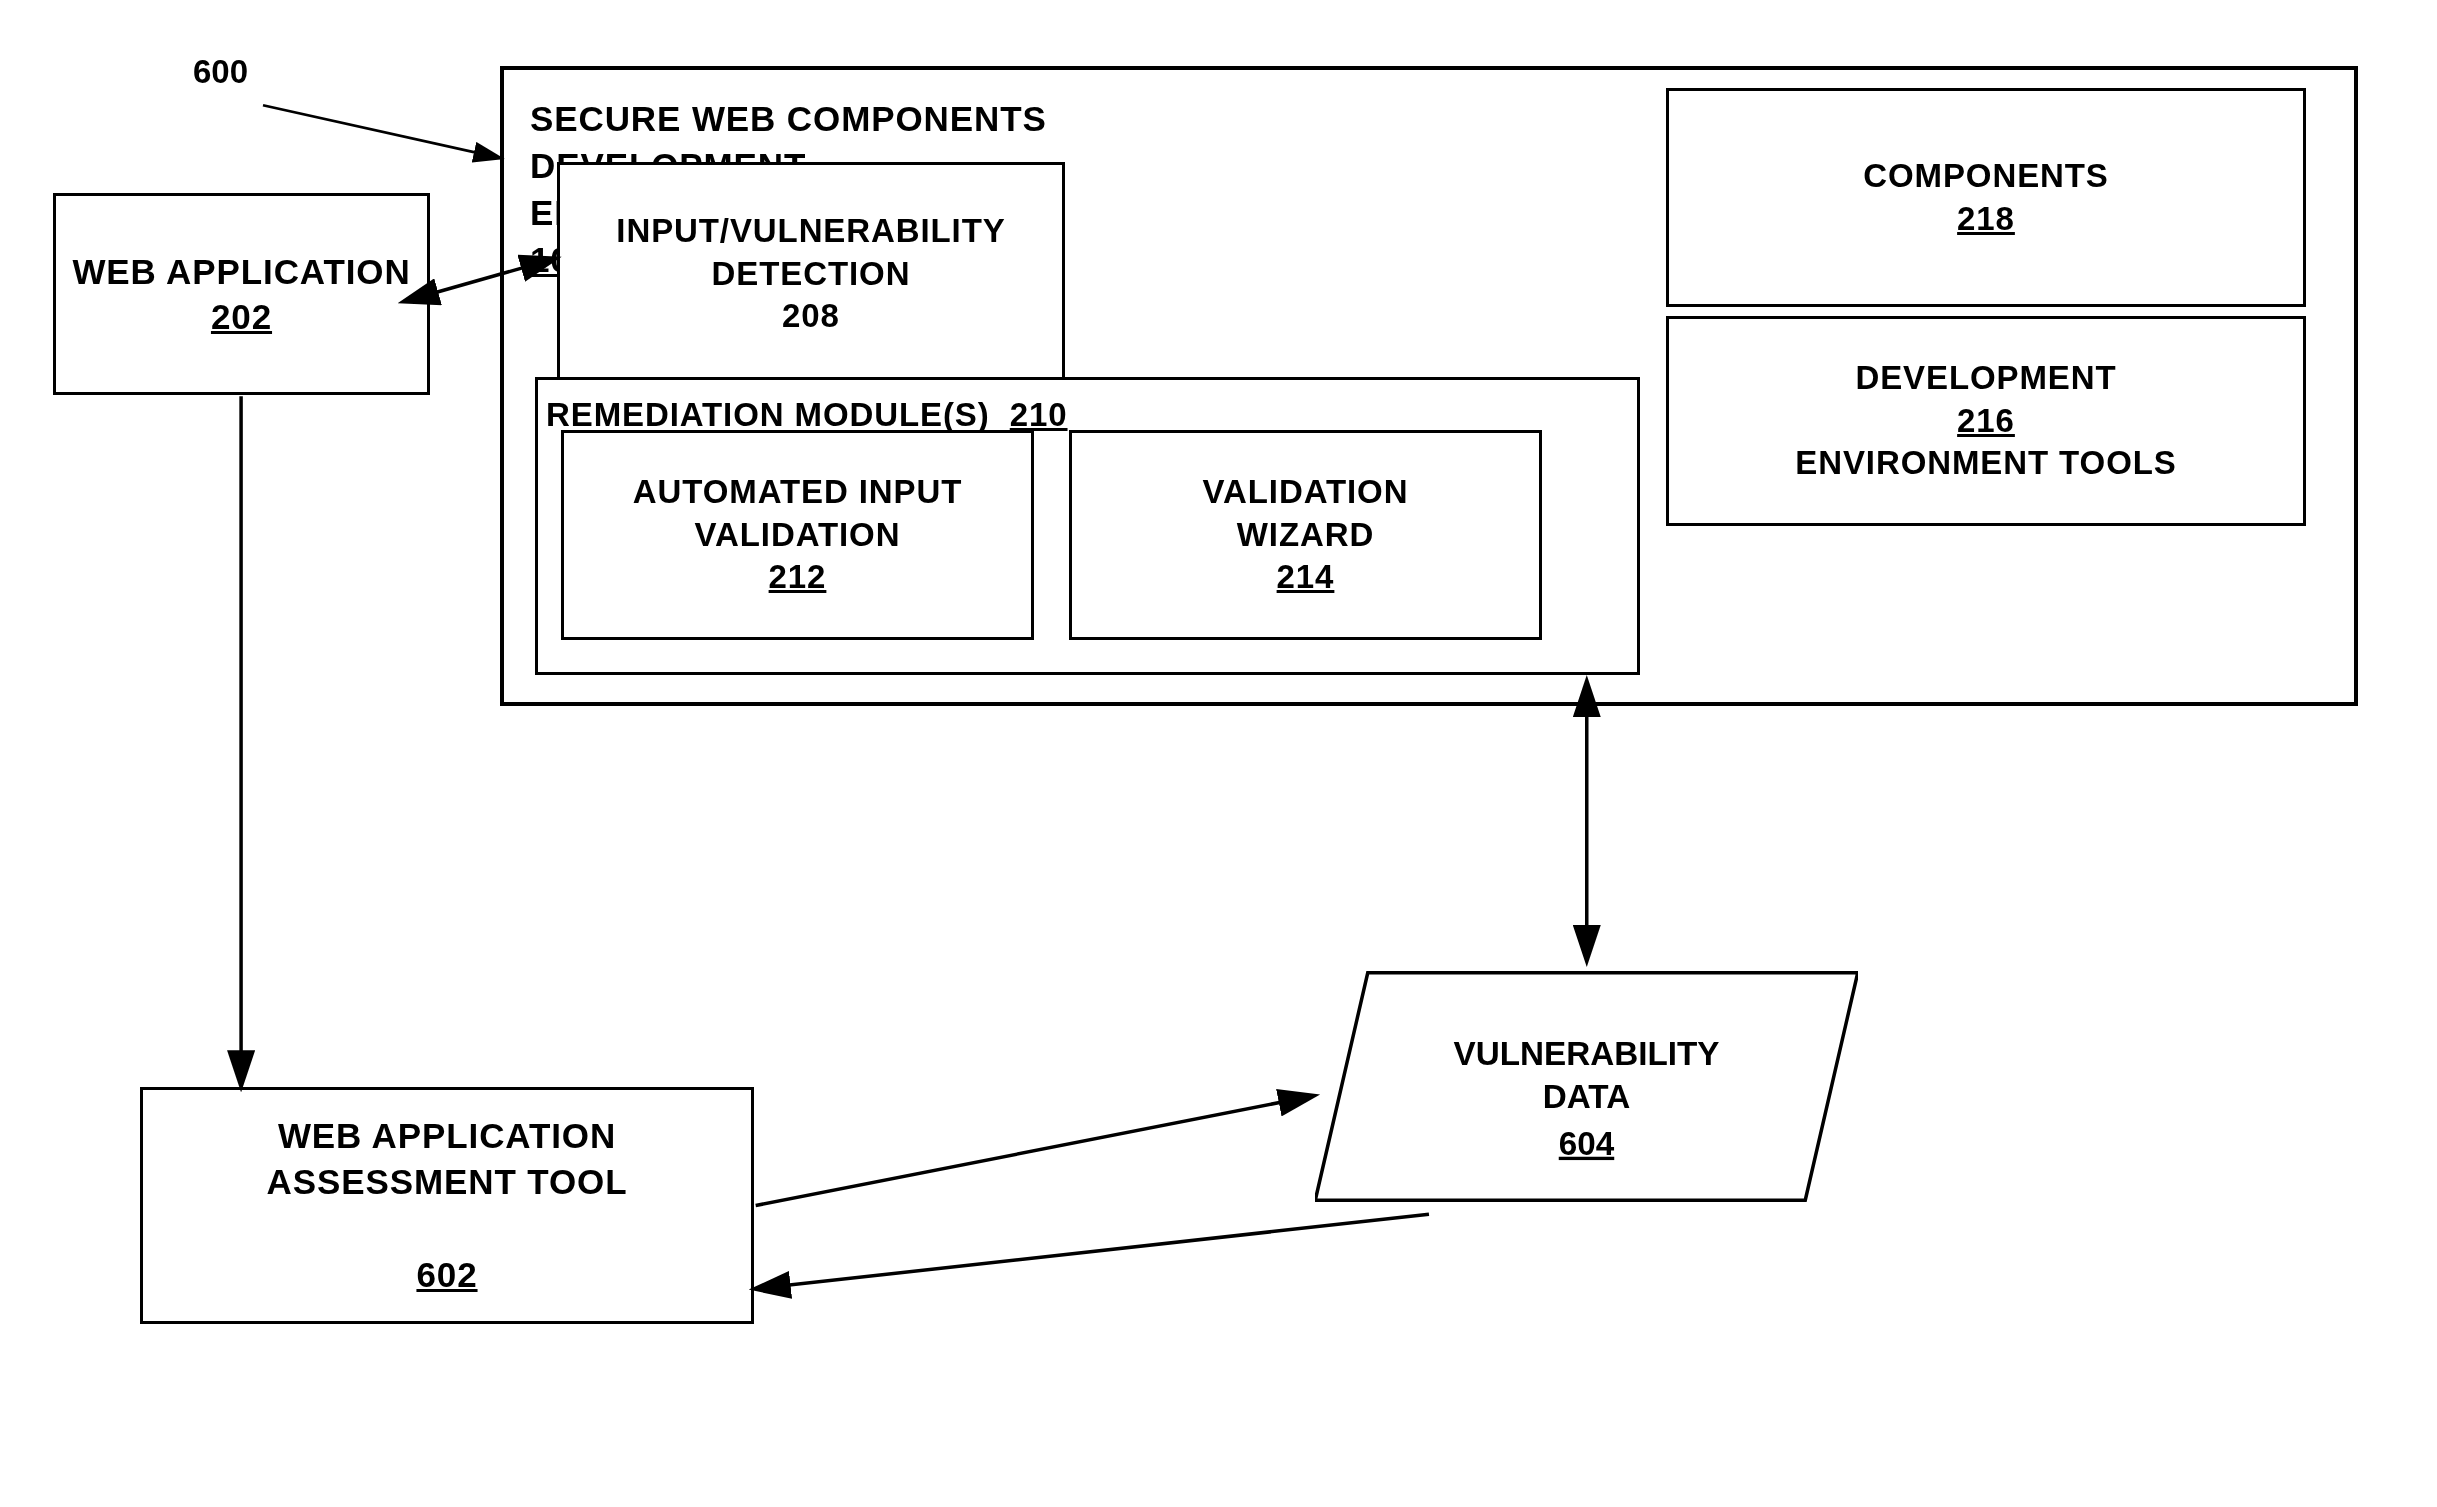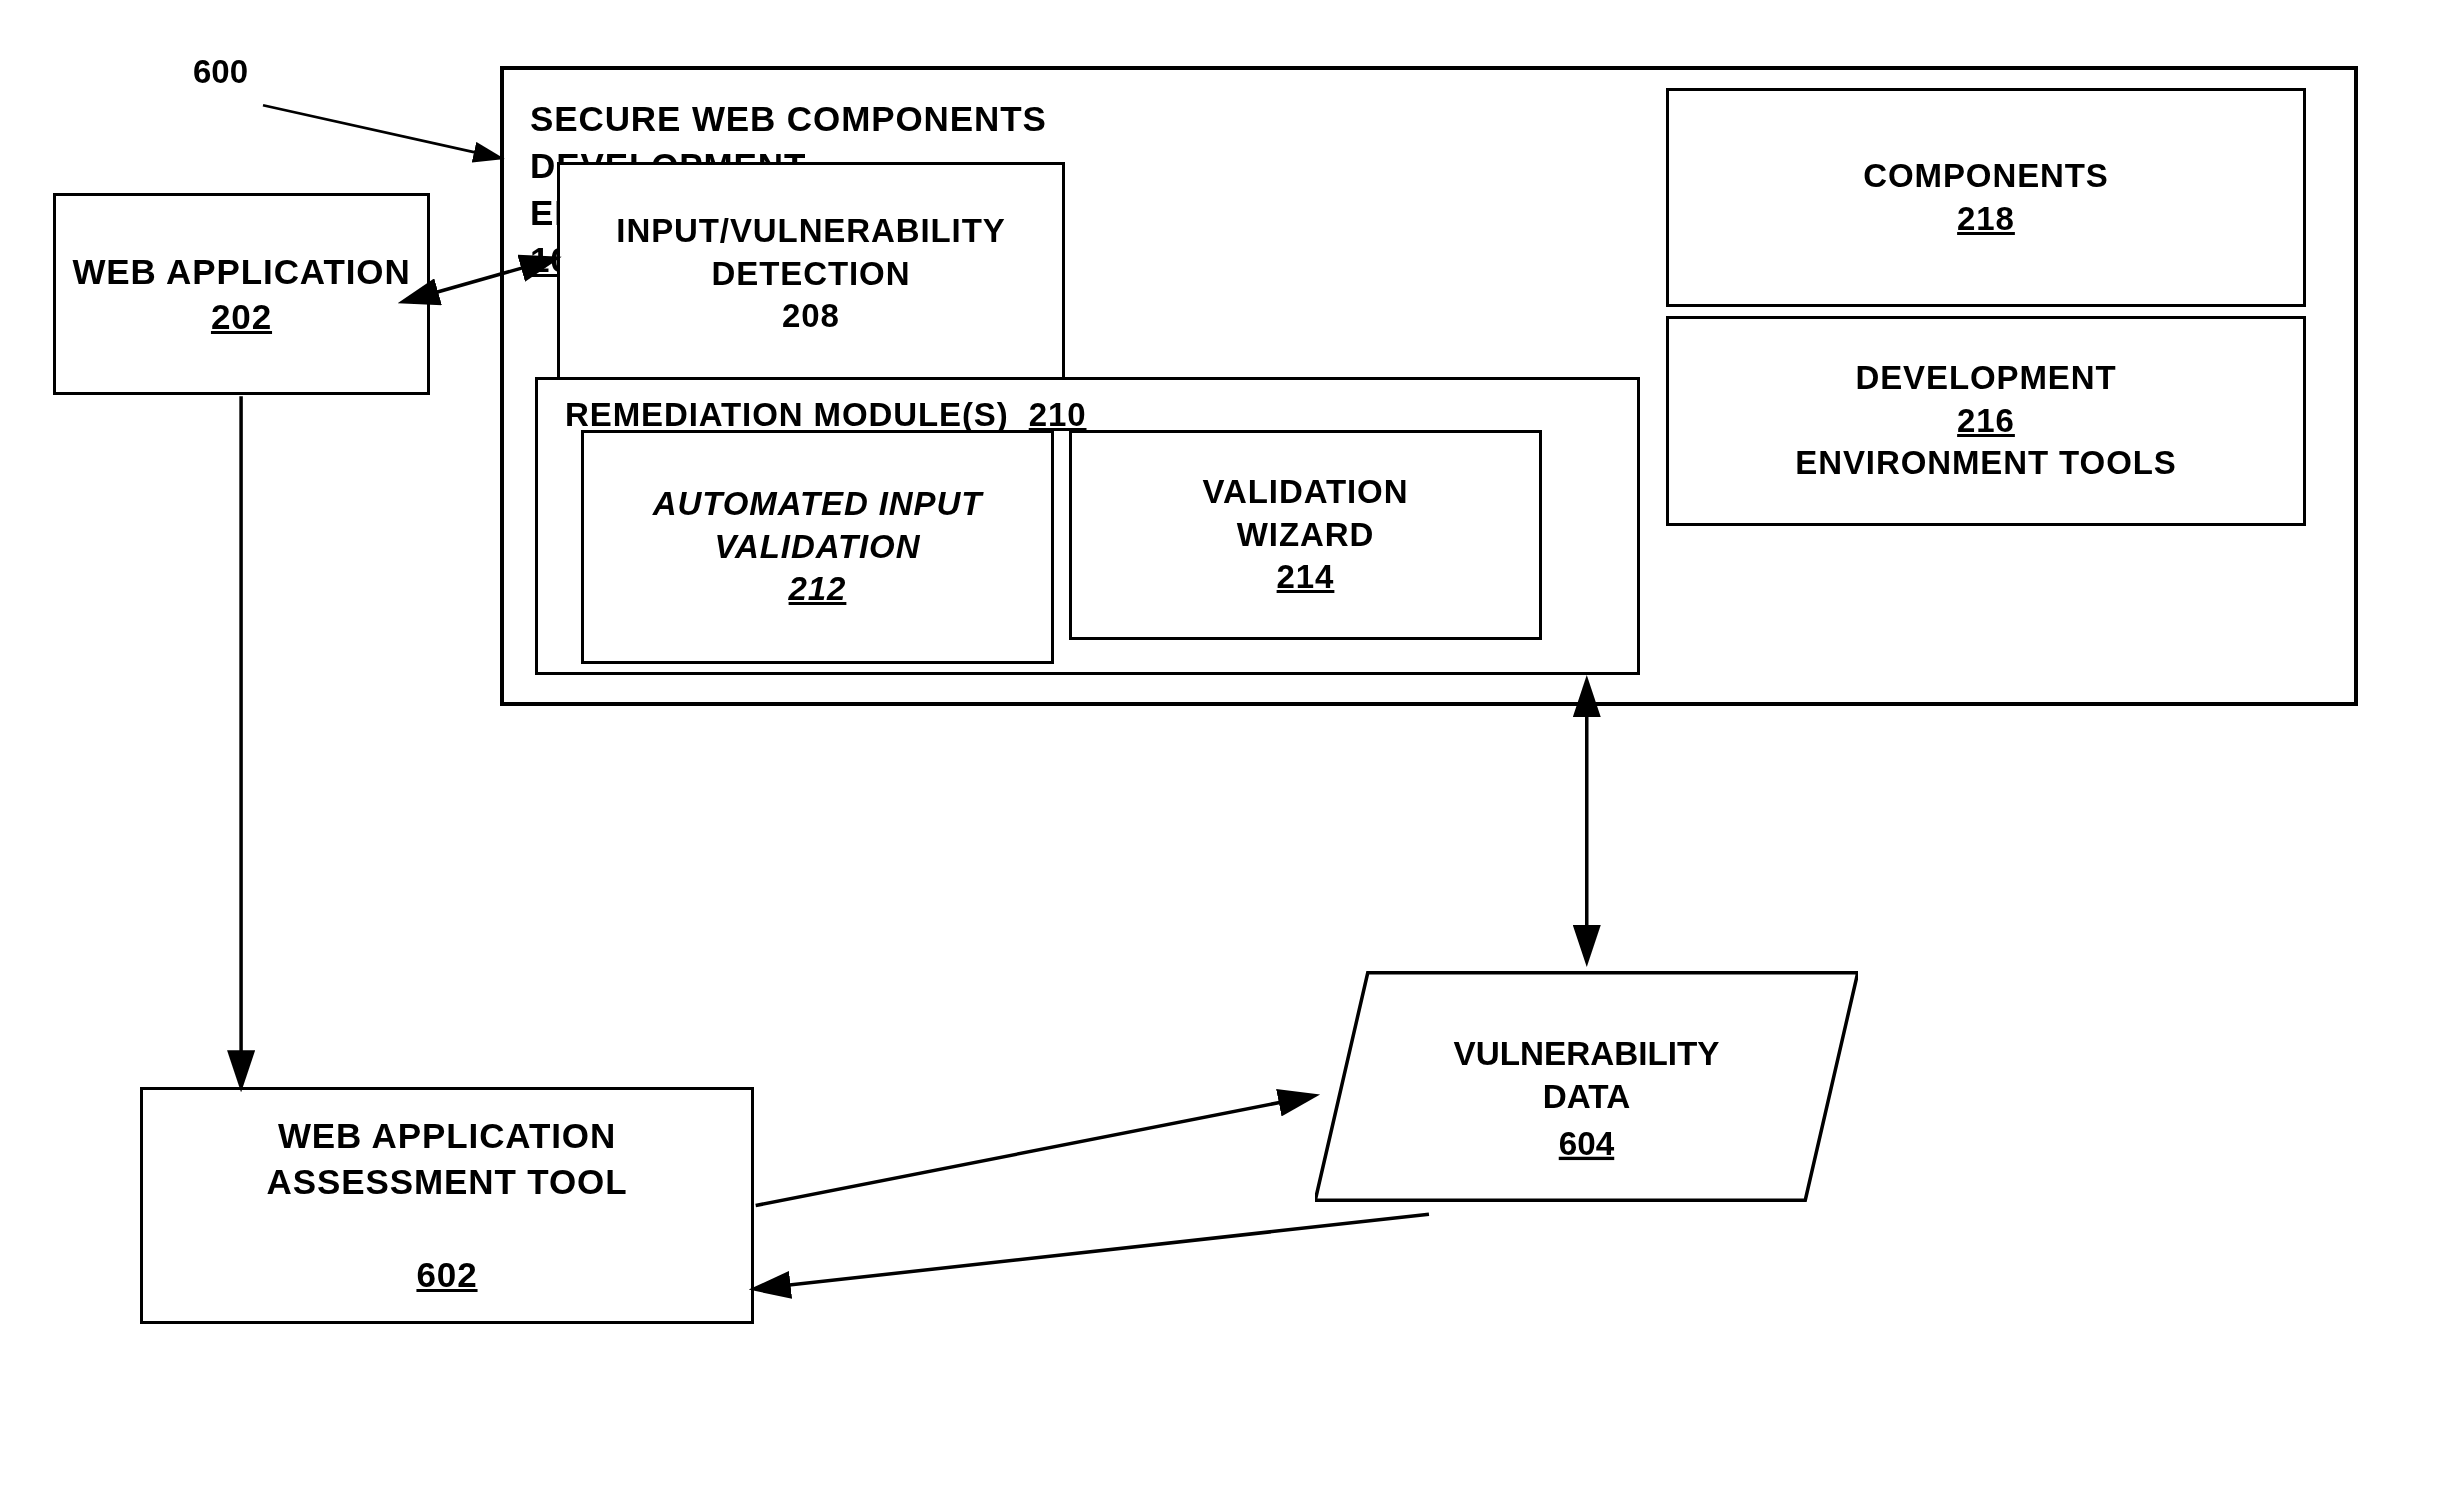--- a/index.html
+++ b/index.html
@@ -85,26 +85,25 @@
     #box-remediation {
       left: 535px;
       top: 377px;
       width: 1105px;
       height: 298px;
       font-size: 33px;
     }
 
     
     #box-aiv {
-      left: 581px;
+      left: 561px;
       top: 430px;
       width: 473px;
-      height: 234px;
-      font-size: 33px;
-      font-style: italic;
+      height: 210px;
+      font-size: 33px;
     }
 
     
     #box-vw {
       left: 1069px;
       top: 430px;
       width: 473px;
       height: 210px;
       font-size: 33px;
     }
@@ -180,21 +179,21 @@
 
   <div id="box-det" class="box">
     <div>DEVELOPMENT</div>
     <div style="display:flex; align-items:baseline; gap:5.3px;">
       <span style="text-decoration:underline;">216</span>
     </div>
     <div>ENVIRONMENT TOOLS</div>
   </div>
 
   <div id="box-remediation" class="box" style="justify-content:flex-start; padding-top:14px;">
-    <div style="width:100%; text-align:left; padding-left:27px; font-size:33px; font-weight:bold;">
+    <div style="width:100%; text-align:left; padding-left:8px; font-size:33px; font-weight:bold;">
       <span>REMEDIATION MODULE(S)</span>
       &nbsp;<span style="text-decoration:underline;">210</span>
     </div>
   </div>
 
   <div id="box-aiv" class="box">
     <div>AUTOMATED INPUT</div>
     <div>VALIDATION</div>
     <div style="text-decoration:underline;">212</div>
   </div>

